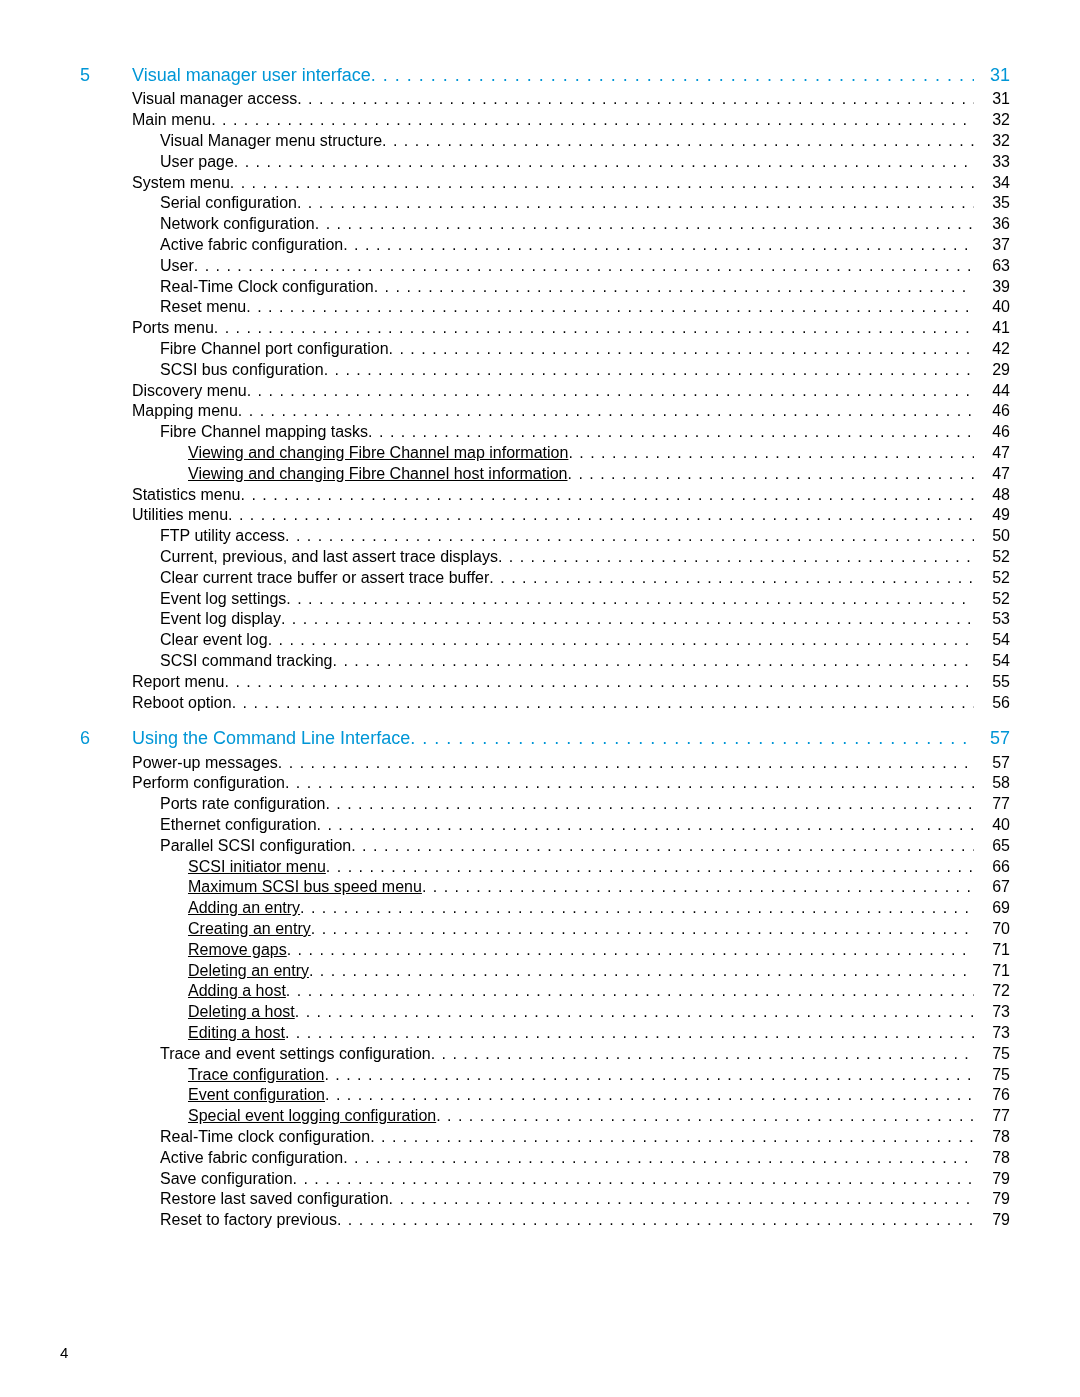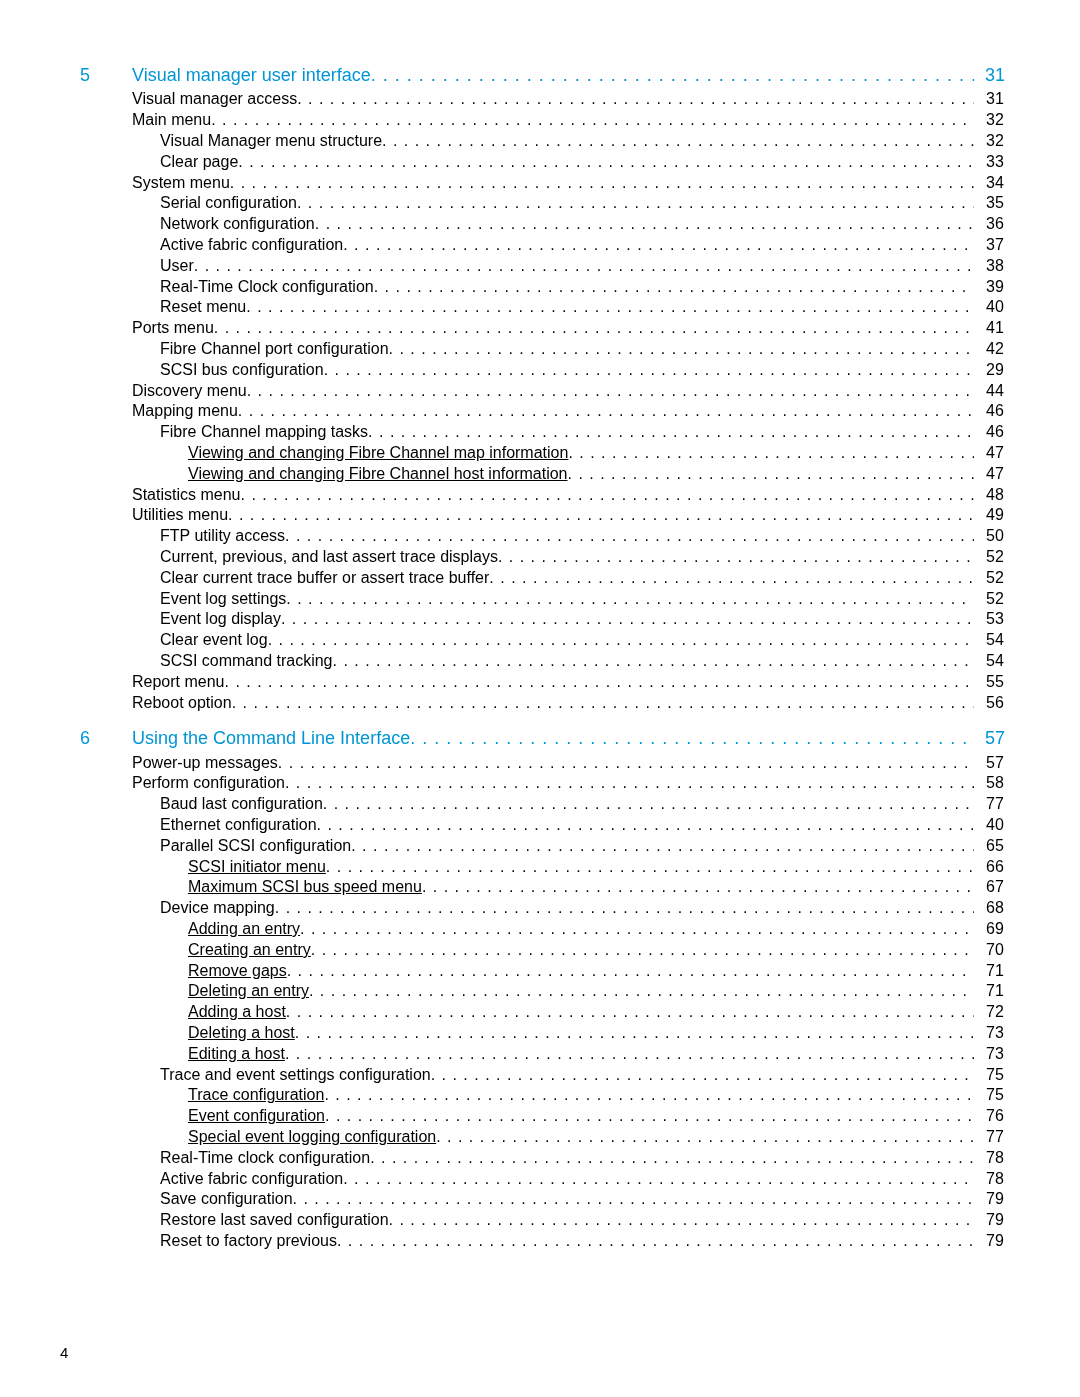--- a/index.html
+++ b/index.html
@@ -37,21 +37,21 @@
     flex: 1 1 auto;
     overflow: hidden;
     letter-spacing: 1px;
   }
   .toc-row .leader::after {
     content: ". . . . . . . . . . . . . . . . . . . . . . . . . . . . . . . . . . . . . . . . . . . . . . . . . . . . . . . . . . . . . . . . . . . . . . . . . . . . . . . . . . . . . . . . . . . . . . . . . . . . . . . . . . . . . . . . . . . . . . . . . . . . . . . . . . . . . . . . . . . . . . . . . . . . . . . . . . . . . . . . . . . . . . . . . . . . . . . . . . . . . . . . . . .";
   }
   .toc-row .page-num {
     flex: 0 0 auto;
     padding-left: 6px;
-    text-align: center;
+    text-align: right;
     min-width: 30px;
   }
   .chapter .title,
   .chapter .page-num,
   .chapter .num,
   .chapter .leader {
     color: #0096d6;
     font-size: 18px;
   }
   .chapter {
@@ -93,21 +93,21 @@
         <span class="page-num">32</span>
       </div>
       <div class="toc-row">
         <span class="num"></span>
         <span class="title indent-1">Visual Manager menu structure</span>
         <span class="leader"></span>
         <span class="page-num">32</span>
       </div>
       <div class="toc-row">
         <span class="num"></span>
-        <span class="title indent-1">Clear page</span>
+        <span class="title indent-1">User page</span>
         <span class="leader"></span>
         <span class="page-num">33</span>
       </div>
       <div class="toc-row">
         <span class="num"></span>
         <span class="title indent-0">System menu</span>
         <span class="leader"></span>
         <span class="page-num">34</span>
       </div>
       <div class="toc-row">
@@ -125,21 +125,21 @@
       <div class="toc-row">
         <span class="num"></span>
         <span class="title indent-1">Active fabric configuration</span>
         <span class="leader"></span>
         <span class="page-num">37</span>
       </div>
       <div class="toc-row">
         <span class="num"></span>
         <span class="title indent-1">User</span>
         <span class="leader"></span>
-        <span class="page-num">38</span>
+        <span class="page-num">63</span>
       </div>
       <div class="toc-row">
         <span class="num"></span>
         <span class="title indent-1">Real-Time Clock configuration</span>
         <span class="leader"></span>
         <span class="page-num">39</span>
       </div>
       <div class="toc-row">
         <span class="num"></span>
         <span class="title indent-1">Reset menu</span>
@@ -273,21 +273,21 @@
         <span class="page-num">57</span>
       </div>
       <div class="toc-row">
         <span class="num"></span>
         <span class="title indent-0">Perform configuration</span>
         <span class="leader"></span>
         <span class="page-num">58</span>
       </div>
       <div class="toc-row">
         <span class="num"></span>
-        <span class="title indent-1">Baud last configuration</span>
+        <span class="title indent-1">Ports rate configuration</span>
         <span class="leader"></span>
         <span class="page-num">77</span>
       </div>
       <div class="toc-row">
         <span class="num"></span>
         <span class="title indent-1">Ethernet configuration</span>
         <span class="leader"></span>
         <span class="page-num">40</span>
       </div>
       <div class="toc-row">
@@ -300,26 +300,20 @@
         <span class="num"></span>
         <span class="title indent-2">SCSI initiator menu</span>
         <span class="leader"></span>
         <span class="page-num">66</span>
       </div>
       <div class="toc-row">
         <span class="num"></span>
         <span class="title indent-2">Maximum SCSI bus speed menu</span>
         <span class="leader"></span>
         <span class="page-num">67</span>
-      </div>
-      <div class="toc-row">
-        <span class="num"></span>
-        <span class="title indent-1">Device mapping</span>
-        <span class="leader"></span>
-        <span class="page-num">68</span>
       </div>
       <div class="toc-row">
         <span class="num"></span>
         <span class="title indent-2">Adding an entry</span>
         <span class="leader"></span>
         <span class="page-num">69</span>
       </div>
       <div class="toc-row">
         <span class="num"></span>
         <span class="title indent-2">Creating an entry</span>

